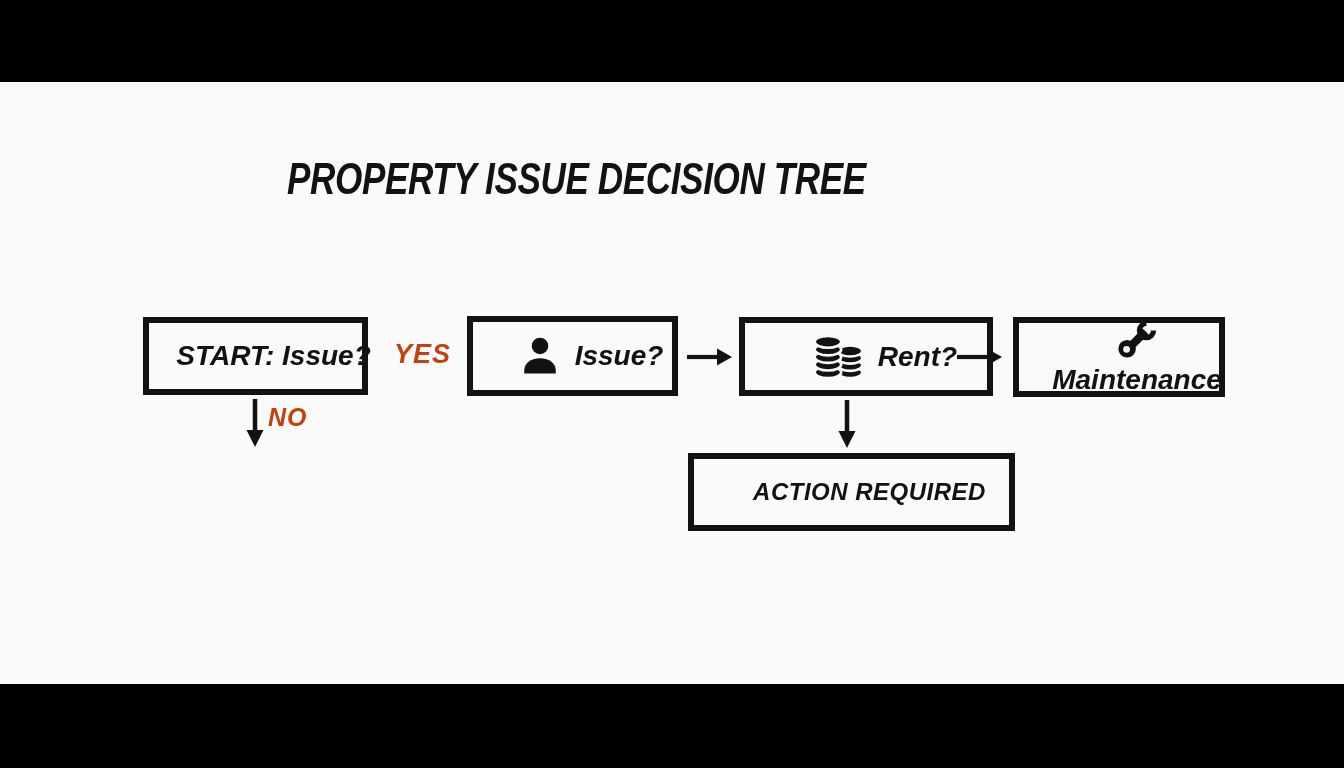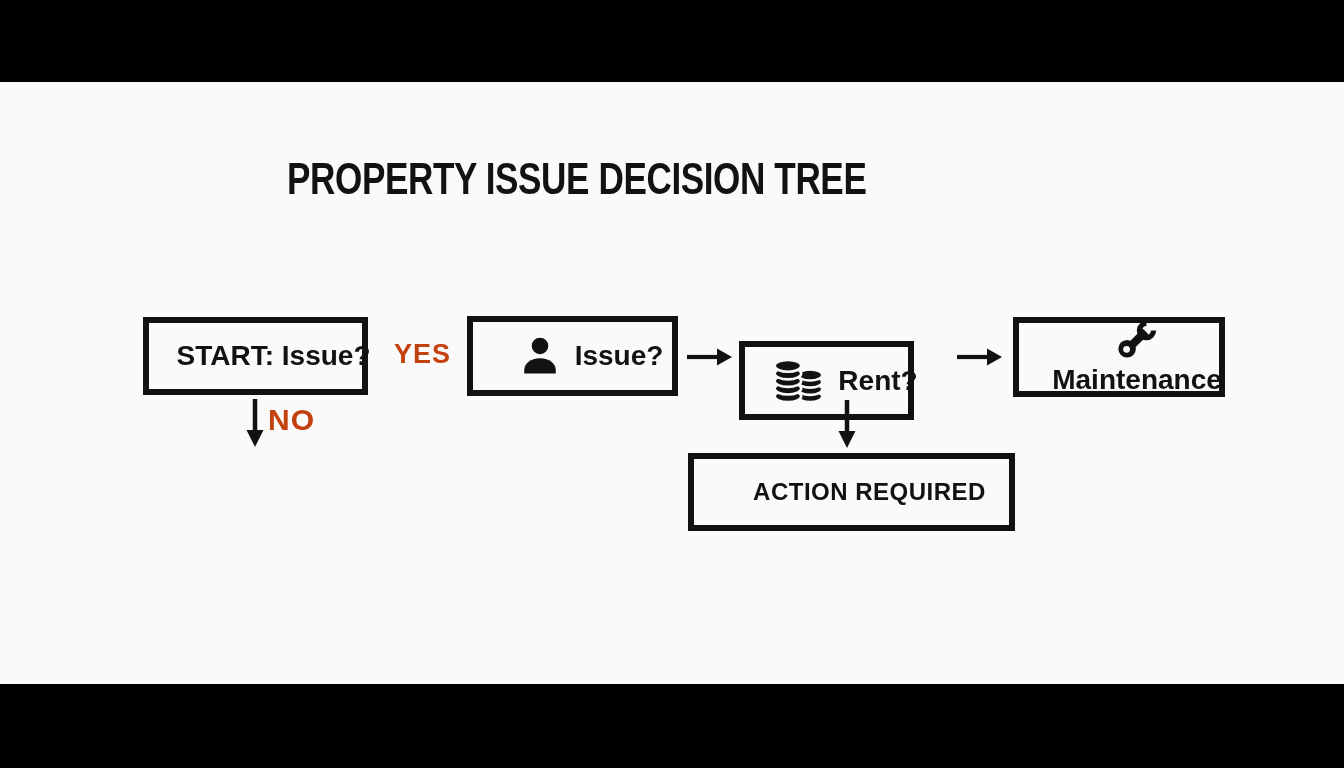--- a/index.html
+++ b/index.html
@@ -8,20 +8,21 @@
     background: #000;
     font-family: "Liberation Sans", sans-serif;
   }
   .stage {
     position: relative;
     width: 1344px;
     height: 768px;
     overflow: hidden;
     background: #fbfafa;
     color: #121212;
+    font-style: italic;
   }
   .bar {
     position: absolute;
     left: 0;
     width: 1344px;
     background: #000000;
   }
   .bar.top { top: 0; height: 82px; }
   .bar.bottom { top: 684px; height: 84px; }
 
@@ -52,35 +53,35 @@
   }
   .node .label {
     font-size: 28px;
     font-weight: 700;
     white-space: nowrap;
   }
   .node .icon { display: block; flex: 0 0 auto; }
 
   #node-start       { left: 143px;  top: 317px; width: 225px; height: 78px; }
   #node-tenant      { left: 467px;  top: 316px; width: 211px; height: 80px; gap: 13px; }
-  #node-rent        { left: 739px;  top: 317px; width: 175px; height: 79px; gap: 11px; margin-top: 24px; }
+  #node-rent        { left: 739px;  top: 317px; width: 254px; height: 79px; gap: 11px; }
   #node-maintenance { left: 1013px; top: 317px; width: 212px; height: 80px; gap: 3px; flex-direction: column; }
   #node-relax       { left: 142px;  top: 452px; width: 226px; height: 78px; gap: 19px; }
   #node-action      { left: 688px;  top: 453px; width: 327px; height: 78px; }
   #node-action .label { font-size: 24px; letter-spacing: 0.5px; }
 
   .edge-label {
     position: absolute;
     font-weight: 700;
     color: #c2410c;
     line-height: 1;
     white-space: nowrap;
   }
   #edge-yes { left: 394px; top: 341px; font-size: 27px; letter-spacing: 1px; }
-  #edge-no  { left: 268px; top: 405px; font-size: 30px; letter-spacing: 1px; }
+  #edge-no  { left: 268px; top: 405px; font-size: 25px; letter-spacing: 1px; }
 
   .arrow { position: absolute; }
   #arrow-tenant-rent       { left: 686px; top: 345px; }
   #arrow-rent-maintenance  { left: 956px; top: 345px; }
   #arrow-start-relax       { left: 243px; top: 398px; }
   #arrow-rent-action       { left: 835px; top: 399px; }
 
   .stroke-ink { stroke: #121212; }
   .fill-ink   { fill: #121212; }
   .fill-bg    { fill: #fbfafa; }

